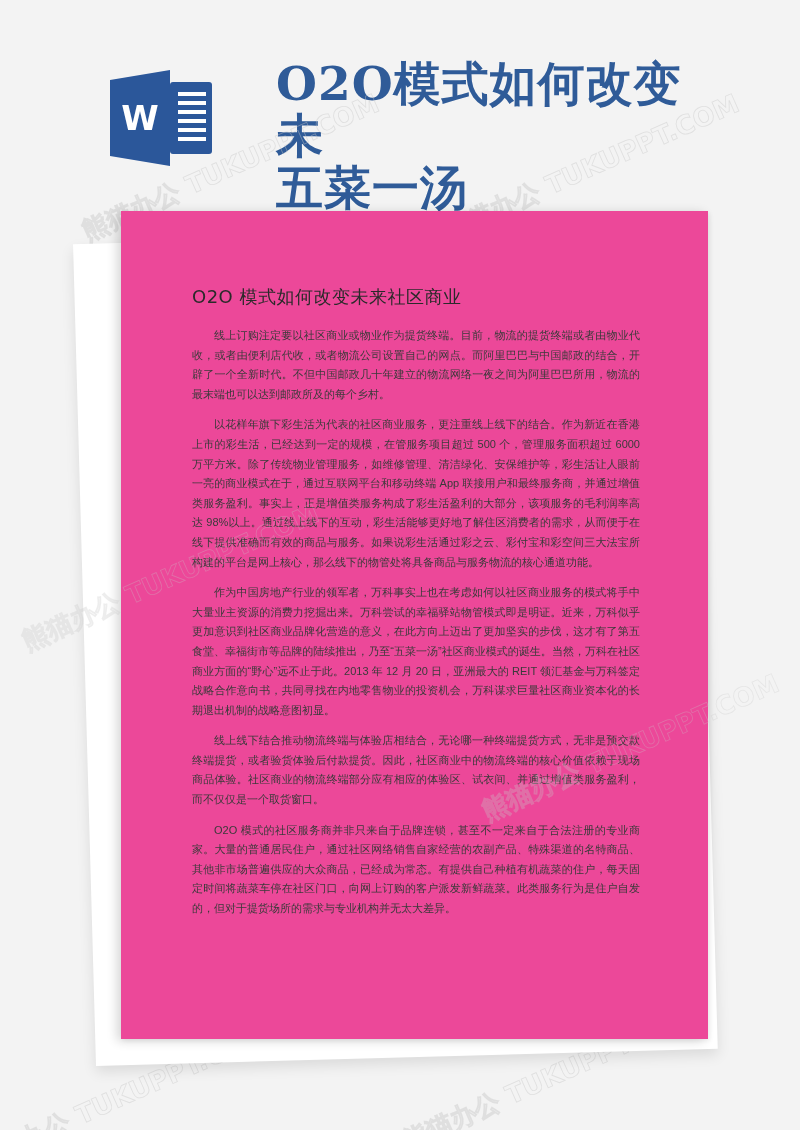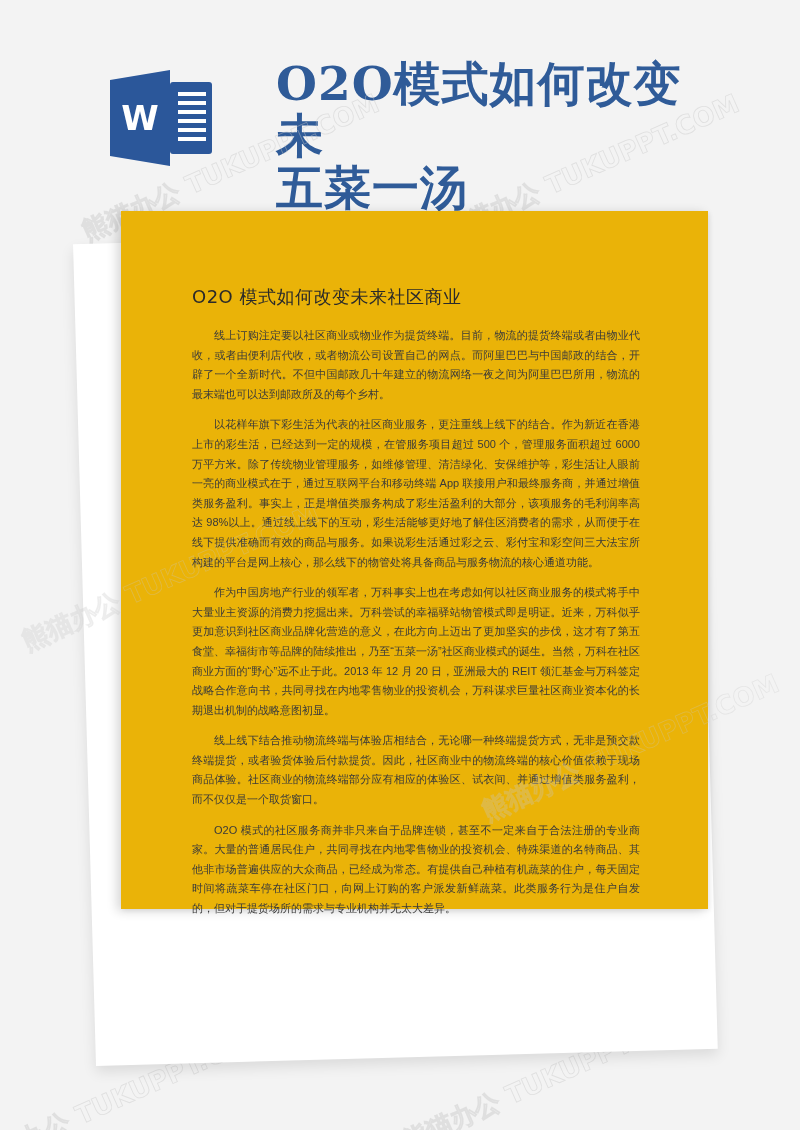--- a/index.html
+++ b/index.html
@@ -16,22 +16,22 @@
     font-weight: bold; font-size: 47px; line-height: 52px; letter-spacing: 1px;
   }
   
   .page-back {
     position: absolute; left: 96px; top: 244px; width: 622px; height: 822px;
     background: #ffffff;
     transform: rotate(-1.6deg); transform-origin: 0 100%;
     box-shadow: 0 6px 14px rgba(0,0,0,0.10);
   }
   .page-front {
-    position: absolute; left: 121px; top: 211px; width: 587px; height: 698px;
-    background: #eab308;
+    position: absolute; left: 121px; top: 211px; width: 587px; height: 828px;
+    background: #ec4899;
     box-shadow: -4px 2px 10px rgba(0,0,0,0.16), 2px 2px 4px rgba(0,0,0,0.05);
   }
   .doc-heading {
     position: absolute; left: 71px; top: 74px;
     font-family: "DejaVu Sans", "Liberation Sans", sans-serif;
     font-size: 18px; color: #2a2a2a; letter-spacing: 0.5px; white-space: nowrap;
   }
   .doc-body { position: absolute; left: 71px; top: 115px; width: 448px; }
   .para {
     margin: 0 0 11px 0; font-size: 11px; line-height: 19.6px; color: #3a3a3a;
@@ -75,17 +75,17 @@
 <div class="wm" style="left:390px;top:1060px;">熊猫办公 TUKUPPT.COM</div>
 
 <div class="page-back"></div>
 <div class="page-front">
   <div class="doc-heading">O2O 模式如何改变未来社区商业</div>
   <div class="doc-body">
     <p class="para">线上订购注定要以社区商业或物业作为提货终端。目前，物流的提货终端或者由物业代收，或者由便利店代收，或者物流公司设置自己的网点。而阿里巴巴与中国邮政的结合，开辟了一个全新时代。不但中国邮政几十年建立的物流网络一夜之间为阿里巴巴所用，物流的最末端也可以达到邮政所及的每个乡村。</p>
     <p class="para">以花样年旗下彩生活为代表的社区商业服务，更注重线上线下的结合。作为新近在香港上市的彩生活，已经达到一定的规模，在管服务项目超过 500 个，管理服务面积超过 6000 万平方米。除了传统物业管理服务，如维修管理、清洁绿化、安保维护等，彩生活让人眼前一亮的商业模式在于，通过互联网平台和移动终端 App 联接用户和最终服务商，并通过增值类服务盈利。事实上，正是增值类服务构成了彩生活盈利的大部分，该项服务的毛利润率高达 98%以上。通过线上线下的互动，彩生活能够更好地了解住区消费者的需求，从而便于在线下提供准确而有效的商品与服务。如果说彩生活通过彩之云、彩付宝和彩空间三大法宝所构建的平台是网上核心，那么线下的物管处将具备商品与服务物流的核心通道功能。</p>
     <p class="para">作为中国房地产行业的领军者，万科事实上也在考虑如何以社区商业服务的模式将手中大量业主资源的消费力挖掘出来。万科尝试的幸福驿站物管模式即是明证。近来，万科似乎更加意识到社区商业品牌化营造的意义，在此方向上迈出了更加坚实的步伐，这才有了第五食堂、幸福街市等品牌的陆续推出，乃至“五菜一汤”社区商业模式的诞生。当然，万科在社区商业方面的“野心”远不止于此。2013 年 12 月 20 日，亚洲最大的 REIT 领汇基金与万科签定战略合作意向书，共同寻找在内地零售物业的投资机会，万科谋求巨量社区商业资本化的长期退出机制的战略意图初显。</p>
     <p class="para">线上线下结合推动物流终端与体验店相结合，无论哪一种终端提货方式，无非是预交款终端提货，或者验货体验后付款提货。因此，社区商业中的物流终端的核心价值依赖于现场商品体验。社区商业的物流终端部分应有相应的体验区、试衣间、并通过增值类服务盈利，而不仅仅是一个取货窗口。</p>
-    <p class="para">O2O 模式的社区服务商并非只来自于品牌连锁，甚至不一定来自于合法注册的专业商家。大量的普通居民住户，共同寻找在内地零售物业的投资机会、特殊渠道的名特商品、其他非市场普遍供应的大众商品，已经成为常态。有提供自己种植有机蔬菜的住户，每天固定时间将蔬菜车停在社区门口，向网上订购的客户派发新鲜蔬菜。此类服务行为是住户自发的，但对于提货场所的需求与专业机构并无太大差异。</p>
+    <p class="para">O2O 模式的社区服务商并非只来自于品牌连锁，甚至不一定来自于合法注册的专业商家。大量的普通居民住户，通过社区网络销售自家经营的农副产品、特殊渠道的名特商品、其他非市场普遍供应的大众商品，已经成为常态。有提供自己种植有机蔬菜的住户，每天固定时间将蔬菜车停在社区门口，向网上订购的客户派发新鲜蔬菜。此类服务行为是住户自发的，但对于提货场所的需求与专业机构并无太大差异。</p>
   </div>
 </div>
 <div class="wm" style="left:470px;top:730px;opacity:0.7;">熊猫办公 TUKUPPT.COM</div>
 <div class="wm" style="left:10px;top:560px;opacity:0.7;">熊猫办公 TUKUPPT.COM</div>
 
 </body></html>

